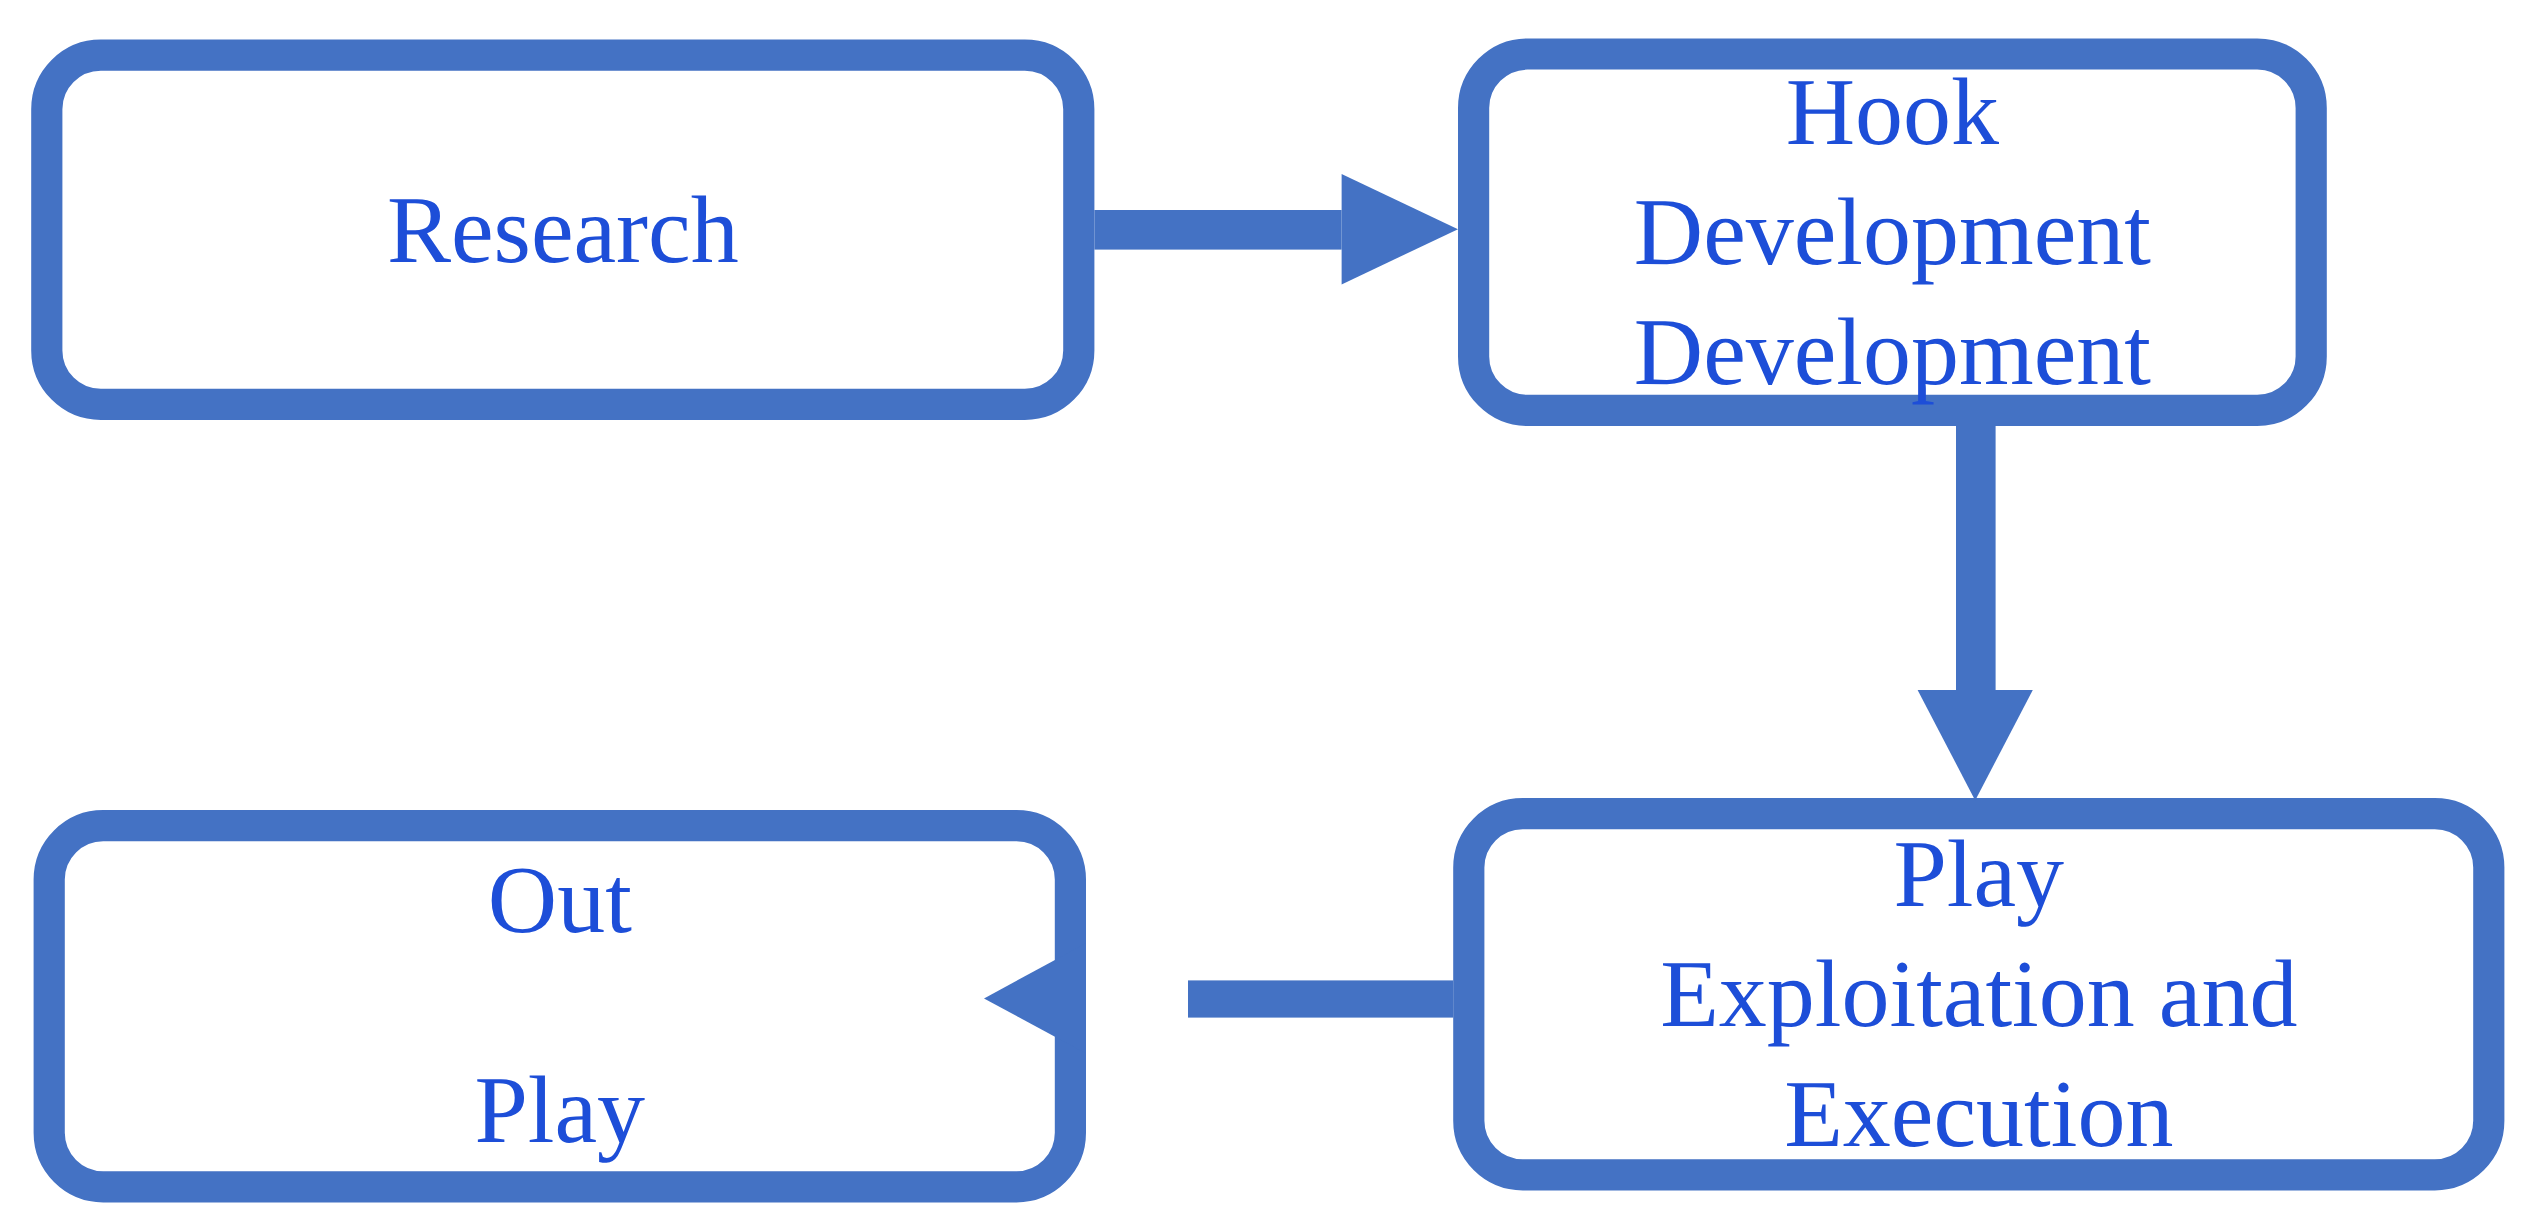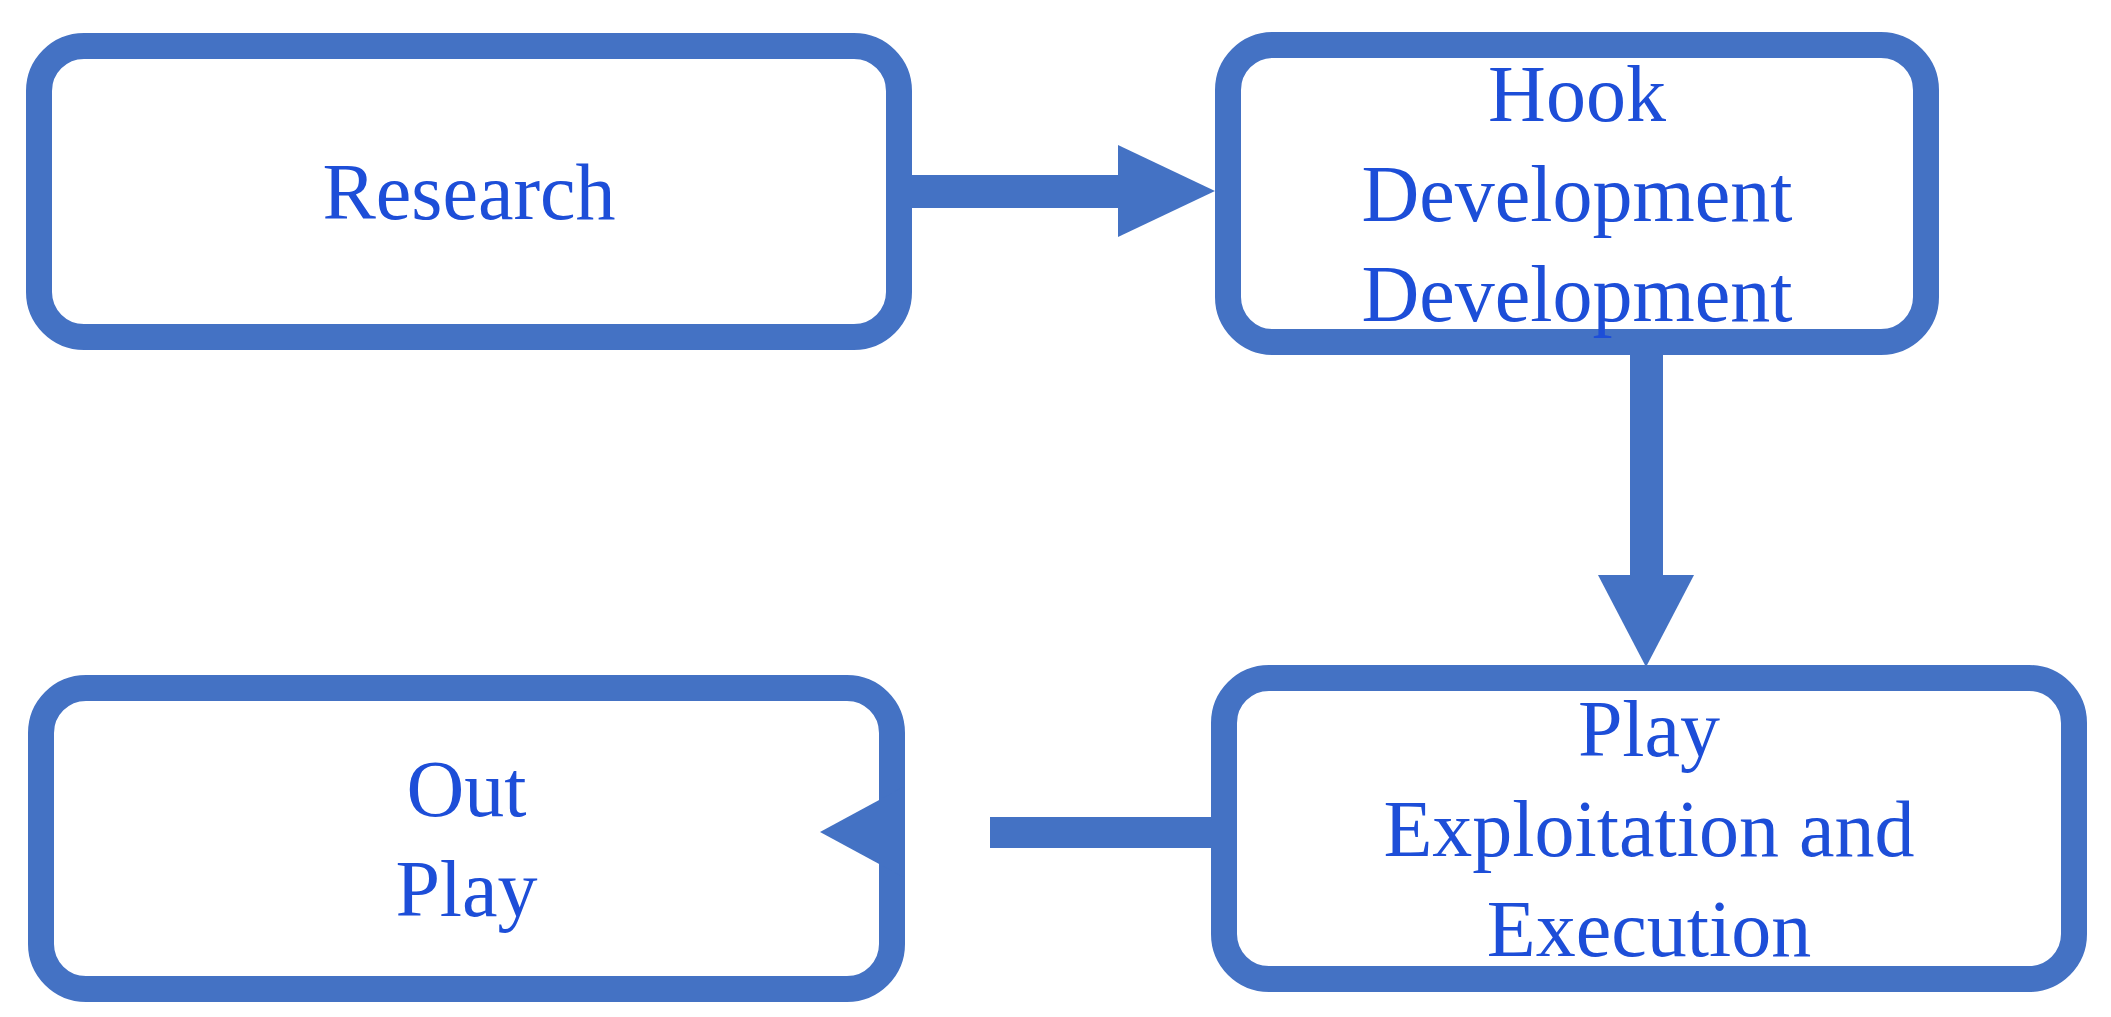--- a/index.html
+++ b/index.html
@@ -30,21 +30,21 @@
     font-size: 80px;
     line-height: 1.25;
     overflow: visible;
   }
   .node .line {
     white-space: nowrap;
   }
   .node-research { left: 26px;   top: 33px;  width: 886px; height: 317px; }
   .node-hook     { left: 1215px; top: 32px;  width: 724px; height: 323px; }
   .node-play     { left: 1211px; top: 665px; width: 876px; height: 327px; align-items: center; }
-  .node-out      { left: 28px;   top: 675px; width: 877px; height: 327px; }
+  .node-out      { left: 28px;   top: 675px; width: 877px; height: 327px; justify-content: space-between; }
 
   .arrow-part { position: absolute; }
   .shaft { background: #4472C4; }
 
   
   .arrow-right-shaft { left: 912px;  top: 175px; width: 206px; height: 33px; }
   .arrow-right-head  {
     left: 1118px; top: 145px; width: 0; height: 0;
     border-left: 97px solid #4472C4;
     border-top: 46px solid transparent;

